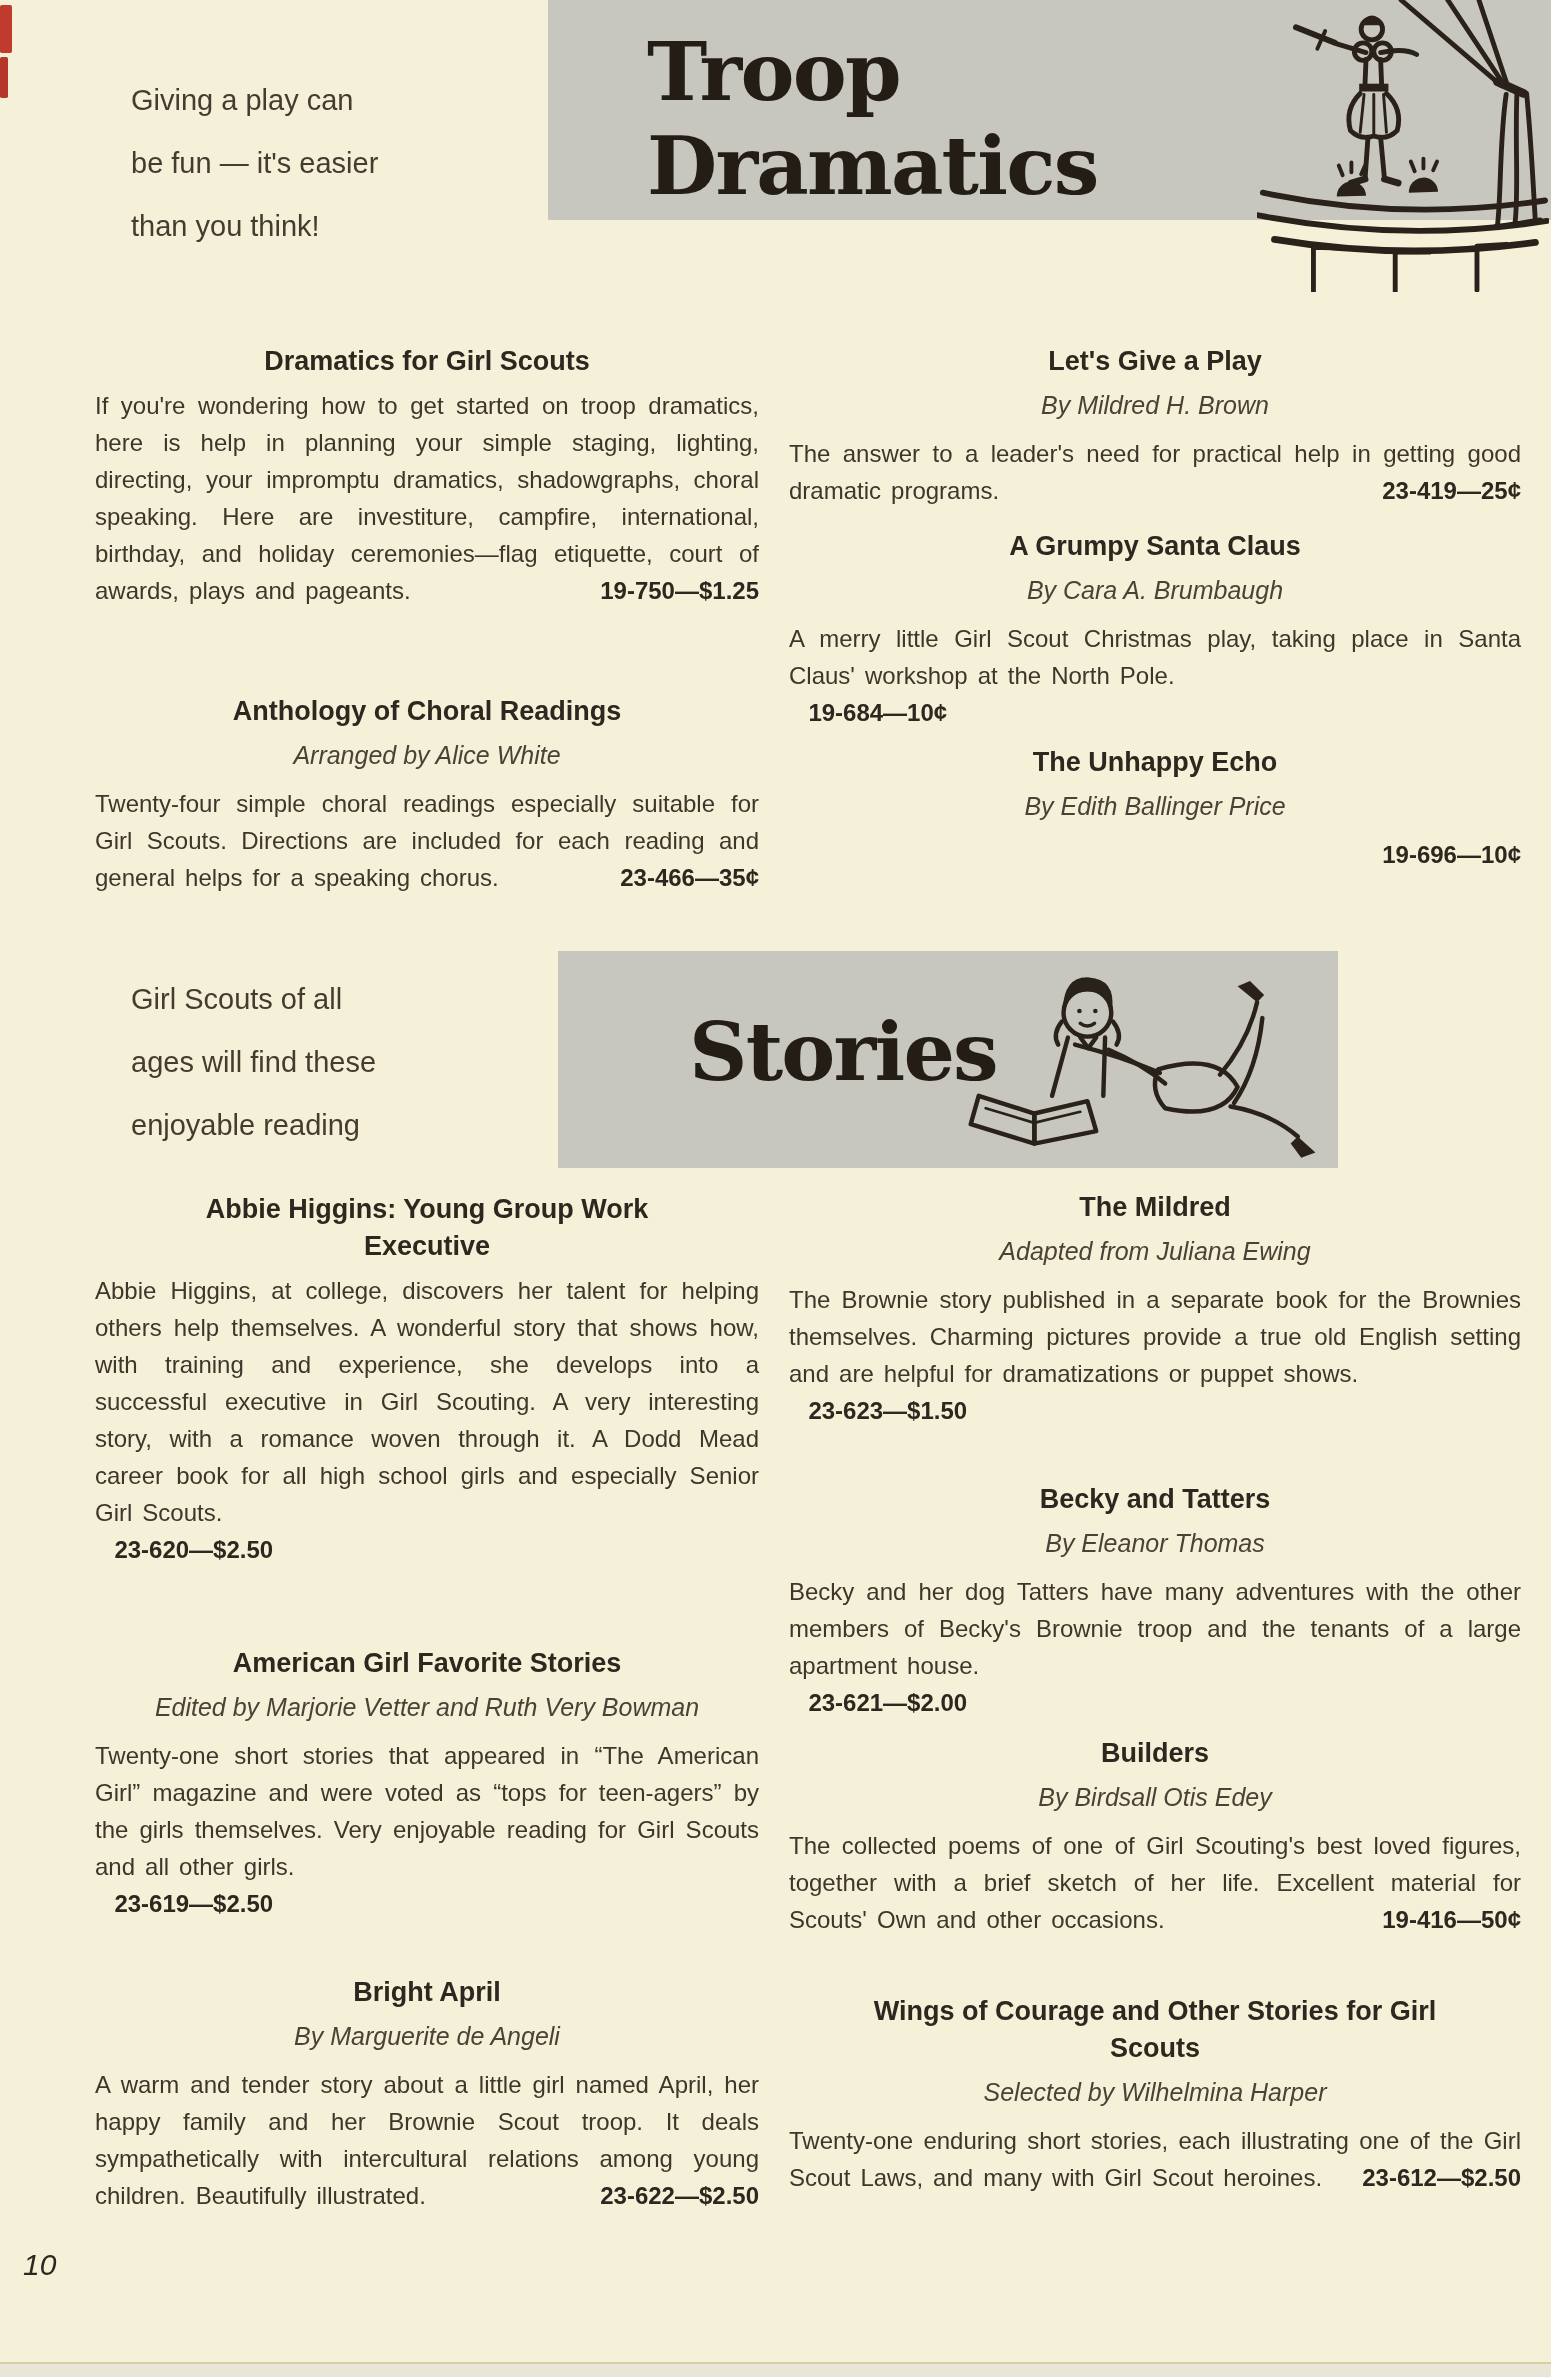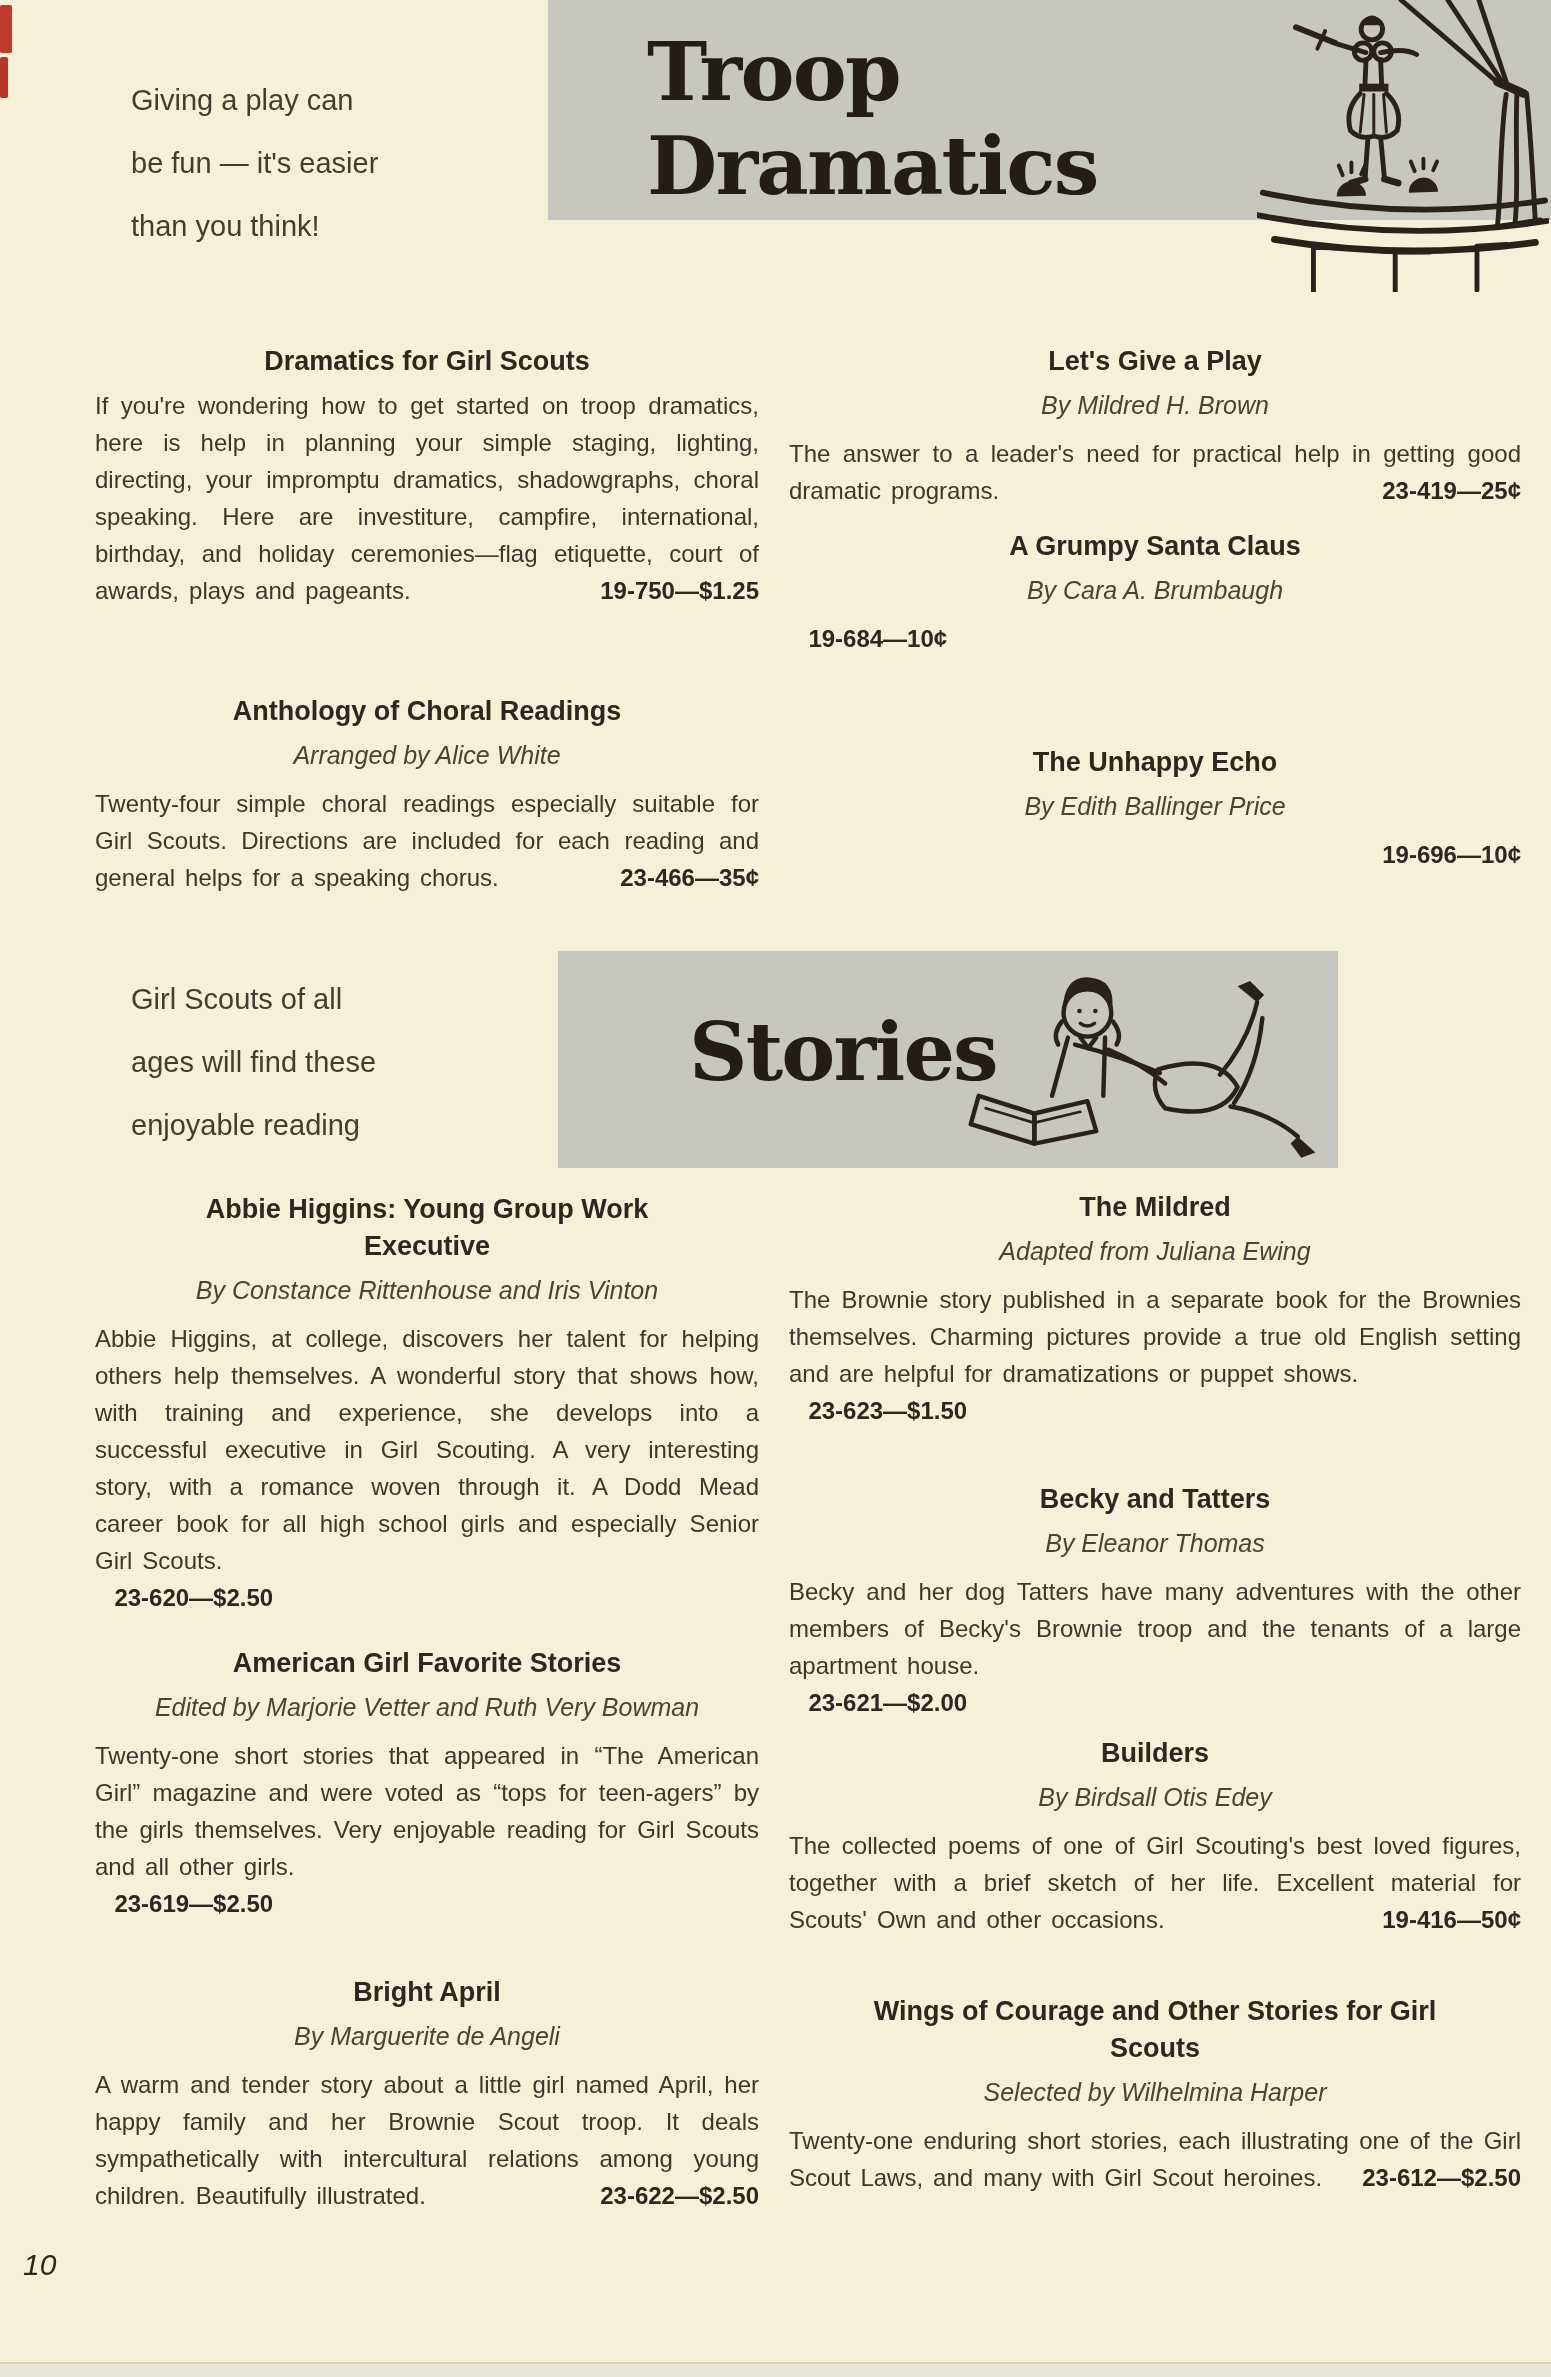--- a/index.html
+++ b/index.html
@@ -196,20 +196,21 @@
     <p class="desc">
       <span class="desc-text">The answer to a leader's need for practical help in getting good dramatic programs.</span>
       <span class="code">23-419—25¢</span>
     </p>
   </article>
 
   <article class="entry e-santa">
     <h3>A Grumpy Santa Claus</h3>
     <p class="byline">By Cara A. Brumbaugh</p>
     <p class="desc">
+      <span class="desc-text">A merry little Girl Scout Christmas play, taking place in Santa Claus' workshop at the North Pole.</span>
       <span class="code nl">19-684—10¢</span>
     </p>
   </article>
 
   <article class="entry e-echo">
     <h3>The Unhappy Echo</h3>
     <p class="byline">By Edith Ballinger Price</p>
     <p class="desc">
       <span class="code">19-696—10¢</span>
     </p>
@@ -252,21 +253,20 @@
         <path d="M352 52 L330 34 L344 28 L360 44 Z" fill="#29211a" stroke="none"></path>
 
         <path d="M322 170 Q368 178 398 204"></path>
         <path d="M398 204 L418 222 L402 228 L390 212 Z" fill="#29211a" stroke="none"></path>
       </svg>
     </span>
   </div>
 
   <article class="entry e-abbie">
     <h3 class="narrow-600">Abbie Higgins: Young Group Work Executive</h3>
-    <p class="byline">By Constance Rittenhouse and Iris Vinton</p>
     <p class="desc">
       <span class="desc-text">Abbie Higgins, at college, discovers her talent for helping others help themselves. A wonderful story that shows how, with training and experience, she develops into a successful executive in Girl Scouting. A very interesting story, with a romance woven through it. A Dodd Mead career book for all high school girls and especially Senior Girl Scouts.</span>
       <span class="code nl">23-620—$2.50</span>
     </p>
   </article>
 
   <article class="entry e-amgirl">
     <h3>American Girl Favorite Stories</h3>
     <p class="byline">Edited by Marjorie Vetter and Ruth Very Bowman</p>
     <p class="desc">

